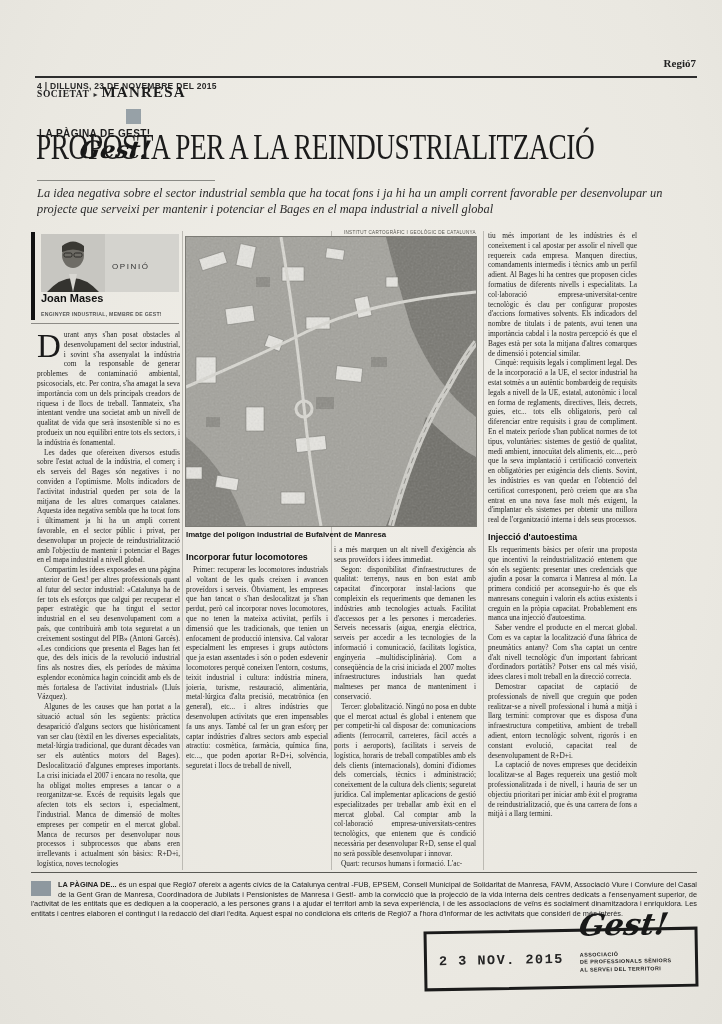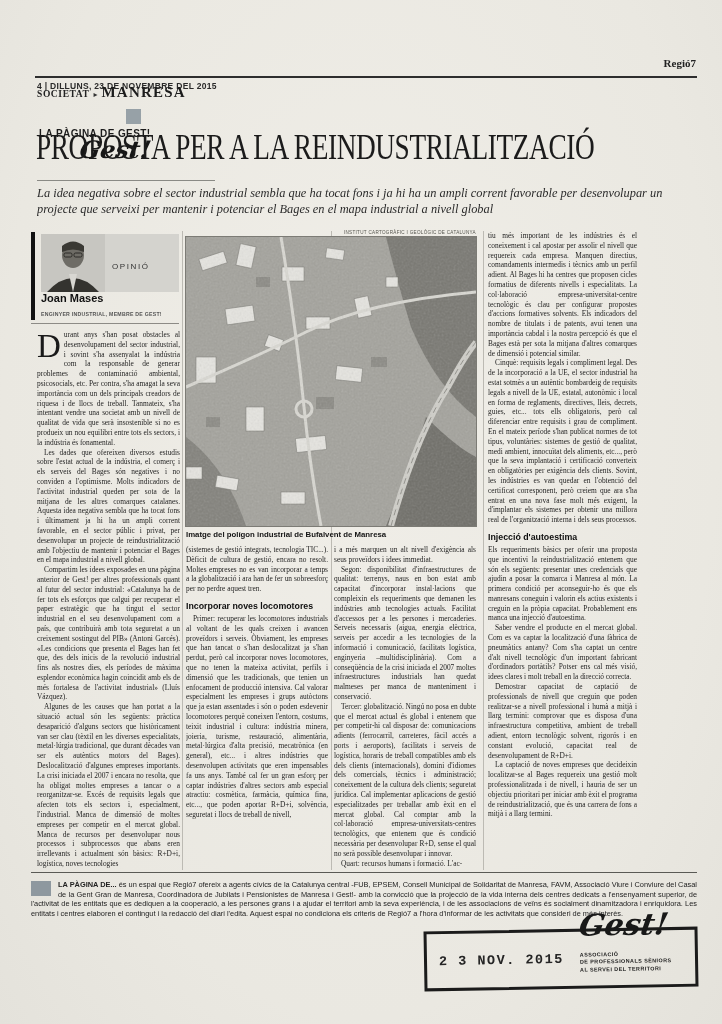--- a/index.html
+++ b/index.html
@@ -164,22 +164,21 @@
 </div>
 <div class="abs photo-caption">Imatge del polígon industrial de Bufalvent de Manresa</div>
 
 <div class="col col1">
     <p class="noindent"><span class="dropcap">D</span>urant anys s'han posat obstacles al desenvolupament del sector industrial, i sovint s'ha assenyalat la indústria com la responsable de generar problemes de contaminació ambiental, psicosocials, etc. Per contra, s'ha amagat la seva importància com un dels principals creadors de riquesa i de llocs de treball. Tanmateix, s'ha intentant vendre una societat amb un nivell de qualitat de vida que serà insostenible si no es produeix un nou equilibri entre tots els sectors, i la indústria és fonamental.</p>
     <p class="">Les dades que ofereixen diversos estudis sobre l'estat actual de la indústria, el comerç i els serveis del Bages són negatives i no conviden a l'optimisme. Molts indicadors de l'activitat industrial queden per sota de la mitjana de les altres comarques catalanes. Aquesta idea negativa sembla que ha tocat fons i últimament ja hi ha un ampli corrent favorable, en el sector públic i privat, per desenvolupar un projecte de reindustrialització amb l'objectiu de mantenir i potenciar el Bages en el mapa industrial a nivell global.</p>
     <p class="">Compartim les idees exposades en una pàgina anterior de Gest! per altres professionals quant al futur del sector industrial: «Catalunya ha de fer tots els esforços que calgui per recuperar el paper estratègic que ha tingut el sector industrial en el seu desenvolupament com a país, que contribuirà amb tota seguretat a un creixement sostingut del PIB» (Antoni Garcés). «Les condicions que presenta el Bages han fet que, des dels inicis de la revolució industrial fins als nostres dies, els períodes de màxima esplendor econòmica hagin coincidit amb els de més fortalesa de l'activitat industrial» (Lluís Vázquez).</p>
     <p class="">Algunes de les causes que han portat a la situació actual són les següents: pràctica desaparició d'alguns sectors que històricament van ser clau (tèxtil en les diverses especialitats, metal·lúrgia tradicional, que durant dècades van ser els autèntics motors del Bages). Deslocalització d'algunes empreses importants. La crisi iniciada el 2007 i encara no resolta, que ha obligat moltes empreses a tancar o a reorganitzar-se. Excés de requisits legals que afecten tots els sectors i, especialment, l'industrial. Manca de dimensió de moltes empreses per competir en el mercat global. Manca de recursos per desenvolupar nous processos i subprocessos que abans eren irrellevants i actualment són bàsics: R+D+i, logística, noves tecnologies</p>
   </div>
 <div class="col col2">
-    <p class="noindent">(sistemes de gestió integrats, tecnologia TIC...). Dèficit de cultura de gestió, encara no resolt. Moltes empreses no es van incorporar a temps a la globalització i ara han de fer un sobreesforç per no perdre aquest tren.</p>
-    <h3 class="subhead">Incorporar noves locomotores</h3>
+    <h3 class="subhead">Incorporar futur locomotores</h3>
     <p class="">Primer: recuperar les locomotores industrials al voltant de les quals creixen i avancen proveïdors i serveis. Òbviament, les empreses que han tancat o s'han deslocalitzat ja s'han perdut, però cal incorporar noves locomotores, que no tenen la mateixa activitat, perfils i dimensió que les tradicionals, que tenien un enfocament de producció intensiva. Cal valorar especialment les empreses i grups autòctons que ja estan assentades i són o poden esdevenir locomotores perquè coneixen l'entorn, costums, teixit industrial i cultura: indústria minera, joieria, turisme, restauració, alimentària, metal·lúrgica d'alta precisió, mecatrònica (en general), etc... i altres indústries que desenvolupen activitats que eren impensables fa uns anys. També cal fer un gran esforç per captar indústries d'altres sectors amb especial atractiu: cosmètica, farmàcia, química fina, etc..., que poden aportar R+D+i, solvència, seguretat i llocs de treball de nivell,</p>
   </div>
 <div class="col col3">
     <p class="noindent">i a més marquen un alt nivell d'exigència als seus proveïdors i idees immediat.</p>
     <p class="">Segon: disponibilitat d'infraestructures de qualitat: terrenys, naus en bon estat amb capacitat d'incorporar instal·lacions que compleixin els requeriments que demanen les indústries amb tecnologies actuals. Facilitat d'accessos per a les persones i mercaderies. Serveis necessaris (aigua, energia elèctrica, serveis per accedir a les tecnologies de la informació i comunicació, facilitats logística, enginyeria –multidisciplinària). Com a conseqüència de la crisi iniciada el 2007 moltes infraestructures industrials han quedat malmeses per manca de manteniment i conservació.</p>
     <p class="">Tercer: globalització. Ningú no posa en dubte que el mercat actual és global i entenem que per competir-hi cal disposar de: comunicacions adients (ferrocarril, carreteres, fàcil accés a ports i aeroports), facilitats i serveis de logística, horaris de treball compatibles amb els dels clients (internacionals), domini d'idiomes dels comercials, tècnics i administració; coneixement de la cultura dels clients; seguretat jurídica. Cal implementar aplicacions de gestió especialitzades per treballar amb èxit en el mercat global. Cal comptar amb la col·laboració empresa-universitats-centres tecnològics, que entenem que és condició necessària per desenvolupar R+D, sense el qual no serà possible desenvolupar i innovar.</p>
     <p class="">Quart: recursos humans i formació. L'ac-</p>
   </div>
 <div class="col col4">
     <p class="noindent">tiu més important de les indústries és el coneixement i cal apostar per assolir el nivell que requereix cada empresa. Manquen directius, comandaments intermedis i tècnics amb un perfil adient. Al Bages hi ha centres que proposen cicles formatius de diferents nivells i especialitats. La col·laboració empresa-universitat-centre tecnològic és clau per configurar propostes d'accions formatives solvents. Els indicadors del nombre de titulats i de patents, avui tenen una importància cabdal i la nostra percepció és que el Bages està per sota la mitjana d'altres comarques de dimensió i potencial similar.</p>

